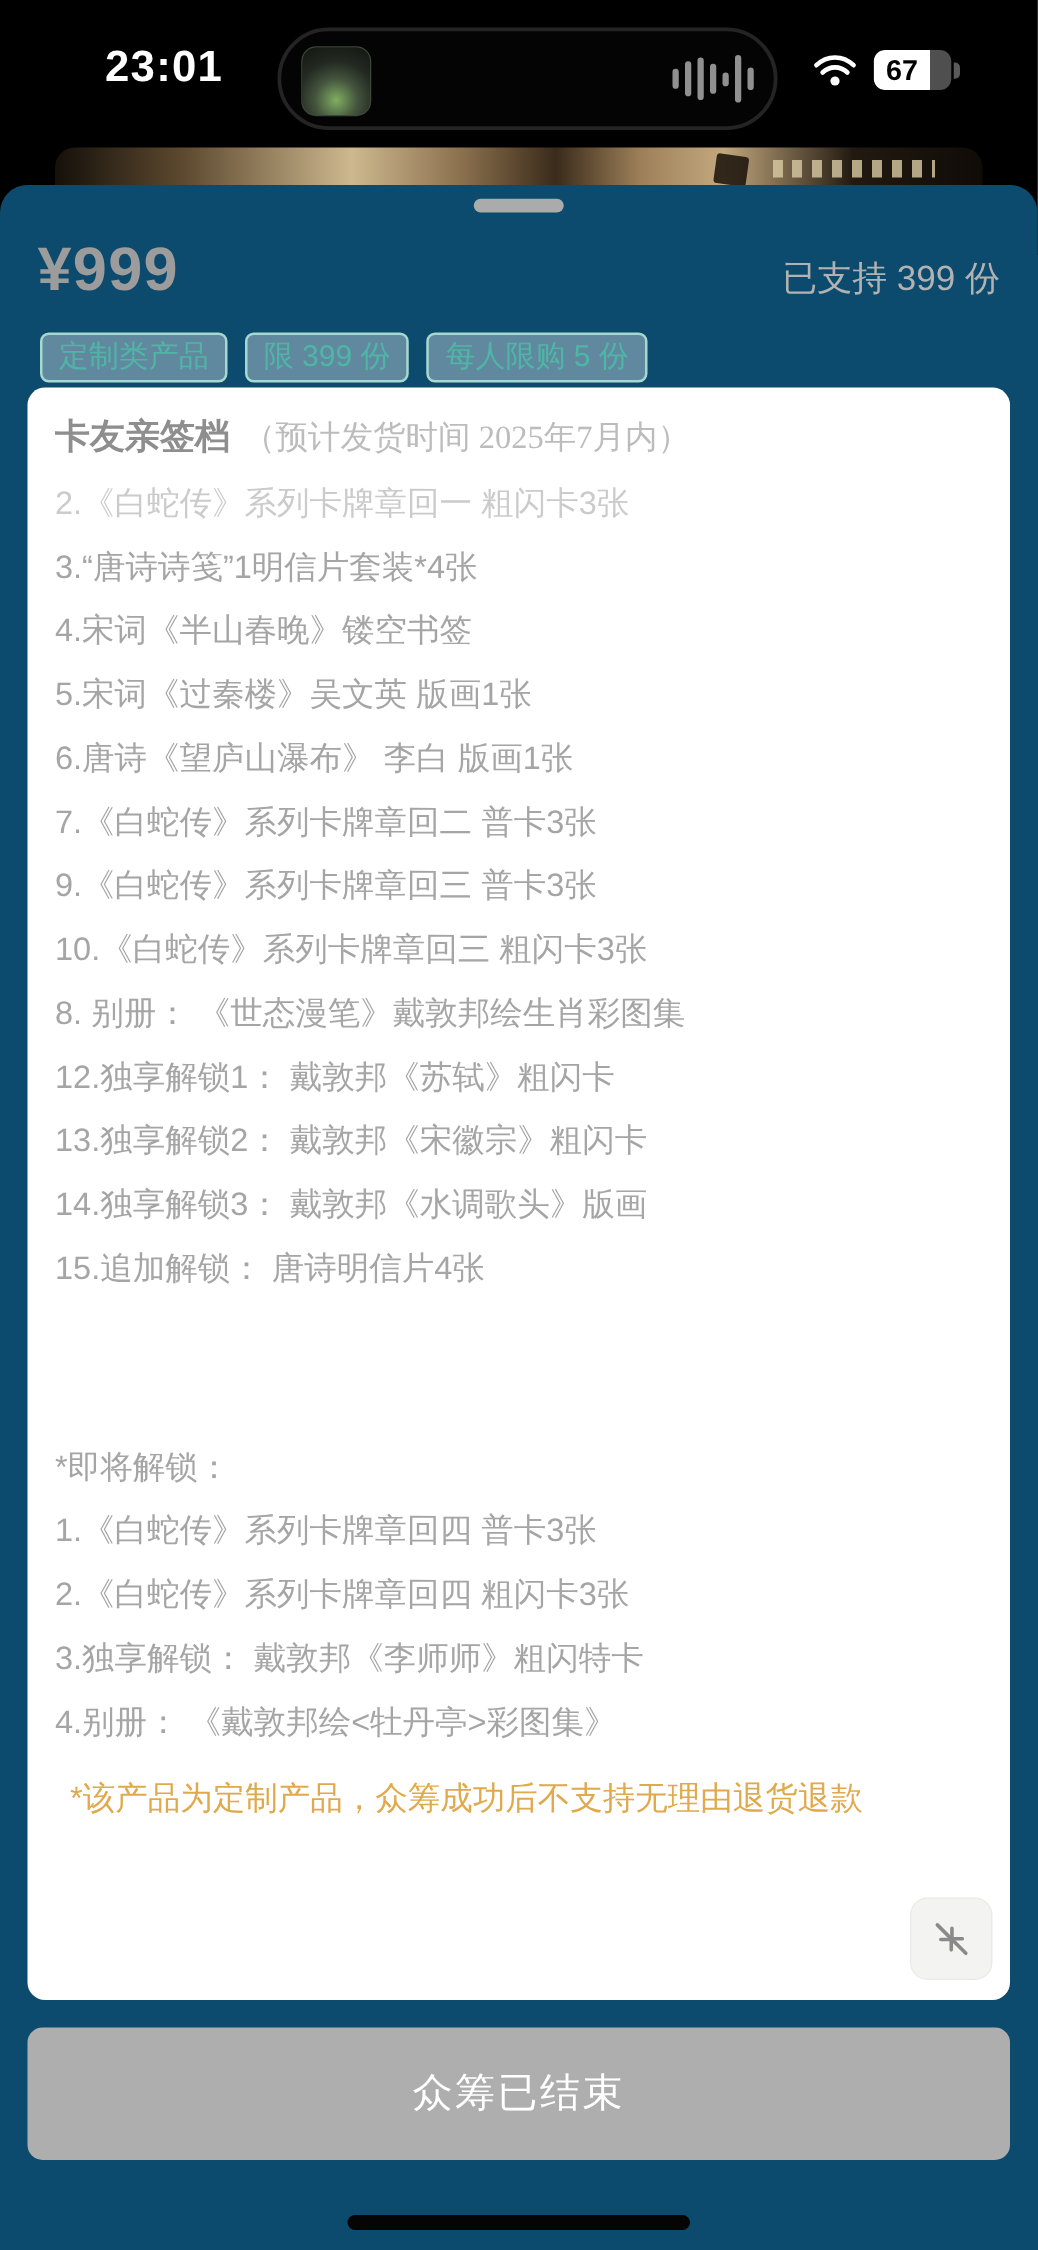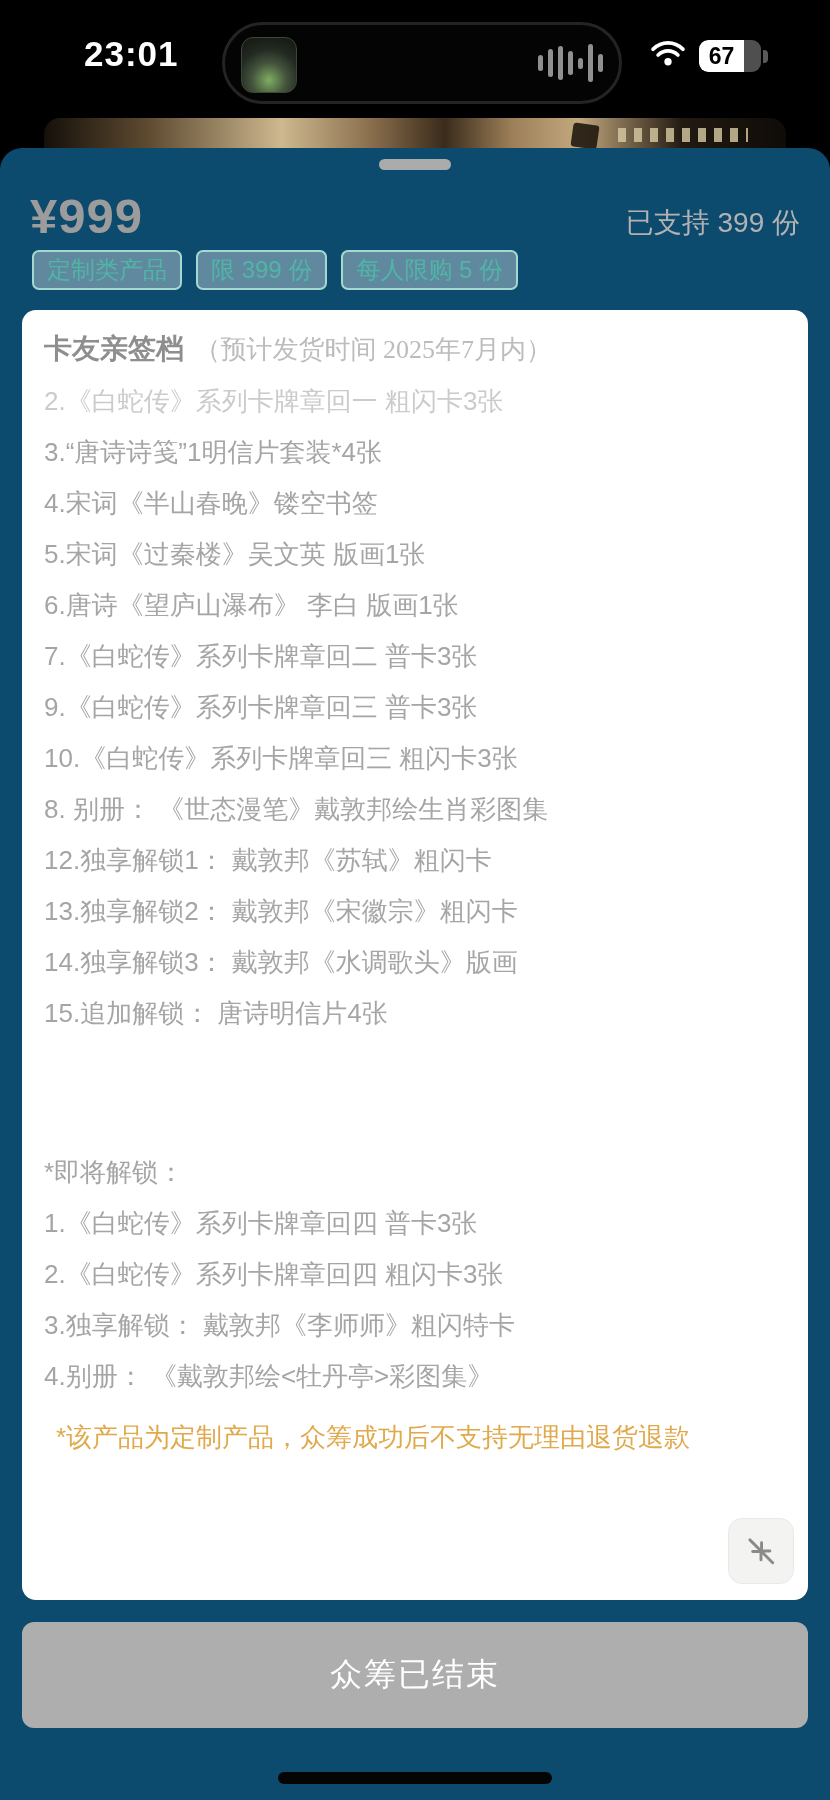--- a/index.html
+++ b/index.html
@@ -15,21 +15,21 @@
     position:absolute;left:210px;top:22px;width:400px;height:82px;border-radius:41px;
     background:#040404;border:3px solid #242424;box-sizing:border-box;
   }
   .album{
     position:absolute;left:16px;top:12px;width:54px;height:54px;border-radius:12px;
     background:radial-gradient(circle at 50% 78%, #7fae62 0%, #44543d 34%, #232a22 62%, #12160f 100%);
     border:1px solid #3c473a;
   }
   .waveform{position:absolute;right:16px;top:0;height:76px;display:flex;align-items:center;gap:5px;}
   .waveform span{display:block;width:5px;border-radius:3px;background:#909090;}
-  .sb-right{position:absolute;right:62px;top:40px;display:flex;align-items:flex-start;gap:14px;}
+  .sb-right{position:absolute;right:62px;top:40px;display:flex;align-items:center;gap:14px;}
   .battery{position:relative;width:62px;height:32px;border-radius:9px;background:#4f4f4f;overflow:hidden;}
   .battery .fill{position:absolute;left:0;top:0;bottom:0;width:73%;background:#fff;border-radius:9px 0 0 9px;
     display:flex;align-items:center;justify-content:center;color:#000;font-size:23px;font-weight:bold;}
   .battery-nub{width:5px;height:13px;background:#5a5a5a;border-radius:0 4px 4px 0;margin-left:2px;}
   
   .cover{
     position:absolute;top:118px;left:44px;right:44px;height:36px;border-radius:16px 16px 0 0;
     background:linear-gradient(90deg,#15100a 0%,#5e4a30 14%,#cdb88f 32%,#8a6f4d 44%,#3a2b1b 54%,#9c7f58 63%,#c3a87e 72%,#221a11 86%,#0f0b07 100%);
   }
   .seal-mark{position:absolute;left:528px;top:6px;width:26px;height:24px;background:#171009;border-radius:3px;opacity:.85;transform:rotate(8deg);}
@@ -37,21 +37,21 @@
     background:repeating-linear-gradient(90deg,#d9cba4 0 8px,transparent 8px 16px);}
   
   .sheet{
     position:absolute;top:148px;left:0;right:0;bottom:0;background:#0c4a6e;
     border-radius:22px 22px 0 0;
   }
   .handle{position:absolute;top:11px;left:50%;transform:translateX(-50%);width:72px;height:11px;border-radius:6px;background:#a9acab;}
   .price-row{position:absolute;top:42px;left:30px;right:30px;display:flex;justify-content:space-between;align-items:flex-start;}
   .price{font-size:49px;font-weight:bold;color:#9c9c9c;letter-spacing:1px;line-height:52px;}
   .supported{font-size:28px;color:#b2b2b2;margin-top:14px;}
-  .tags{position:absolute;top:102px;left:32px;display:flex;gap:14px;}
+  .tags{position:absolute;top:118px;left:32px;display:flex;gap:14px;}
   .tag{
     font-size:24px;color:#4fb6a6;border:2px solid #a5d8ce;border-radius:7px;
     padding:5px 13px;line-height:26px;background:rgba(255,255,255,.35);
   }
   
   .card{
     position:absolute;top:162px;left:22px;right:22px;height:1290px;background:#fff;
     border-radius:14px;box-sizing:border-box;padding:16px 22px;overflow:hidden;
   }
   .card-header{line-height:46px;white-space:nowrap;}

